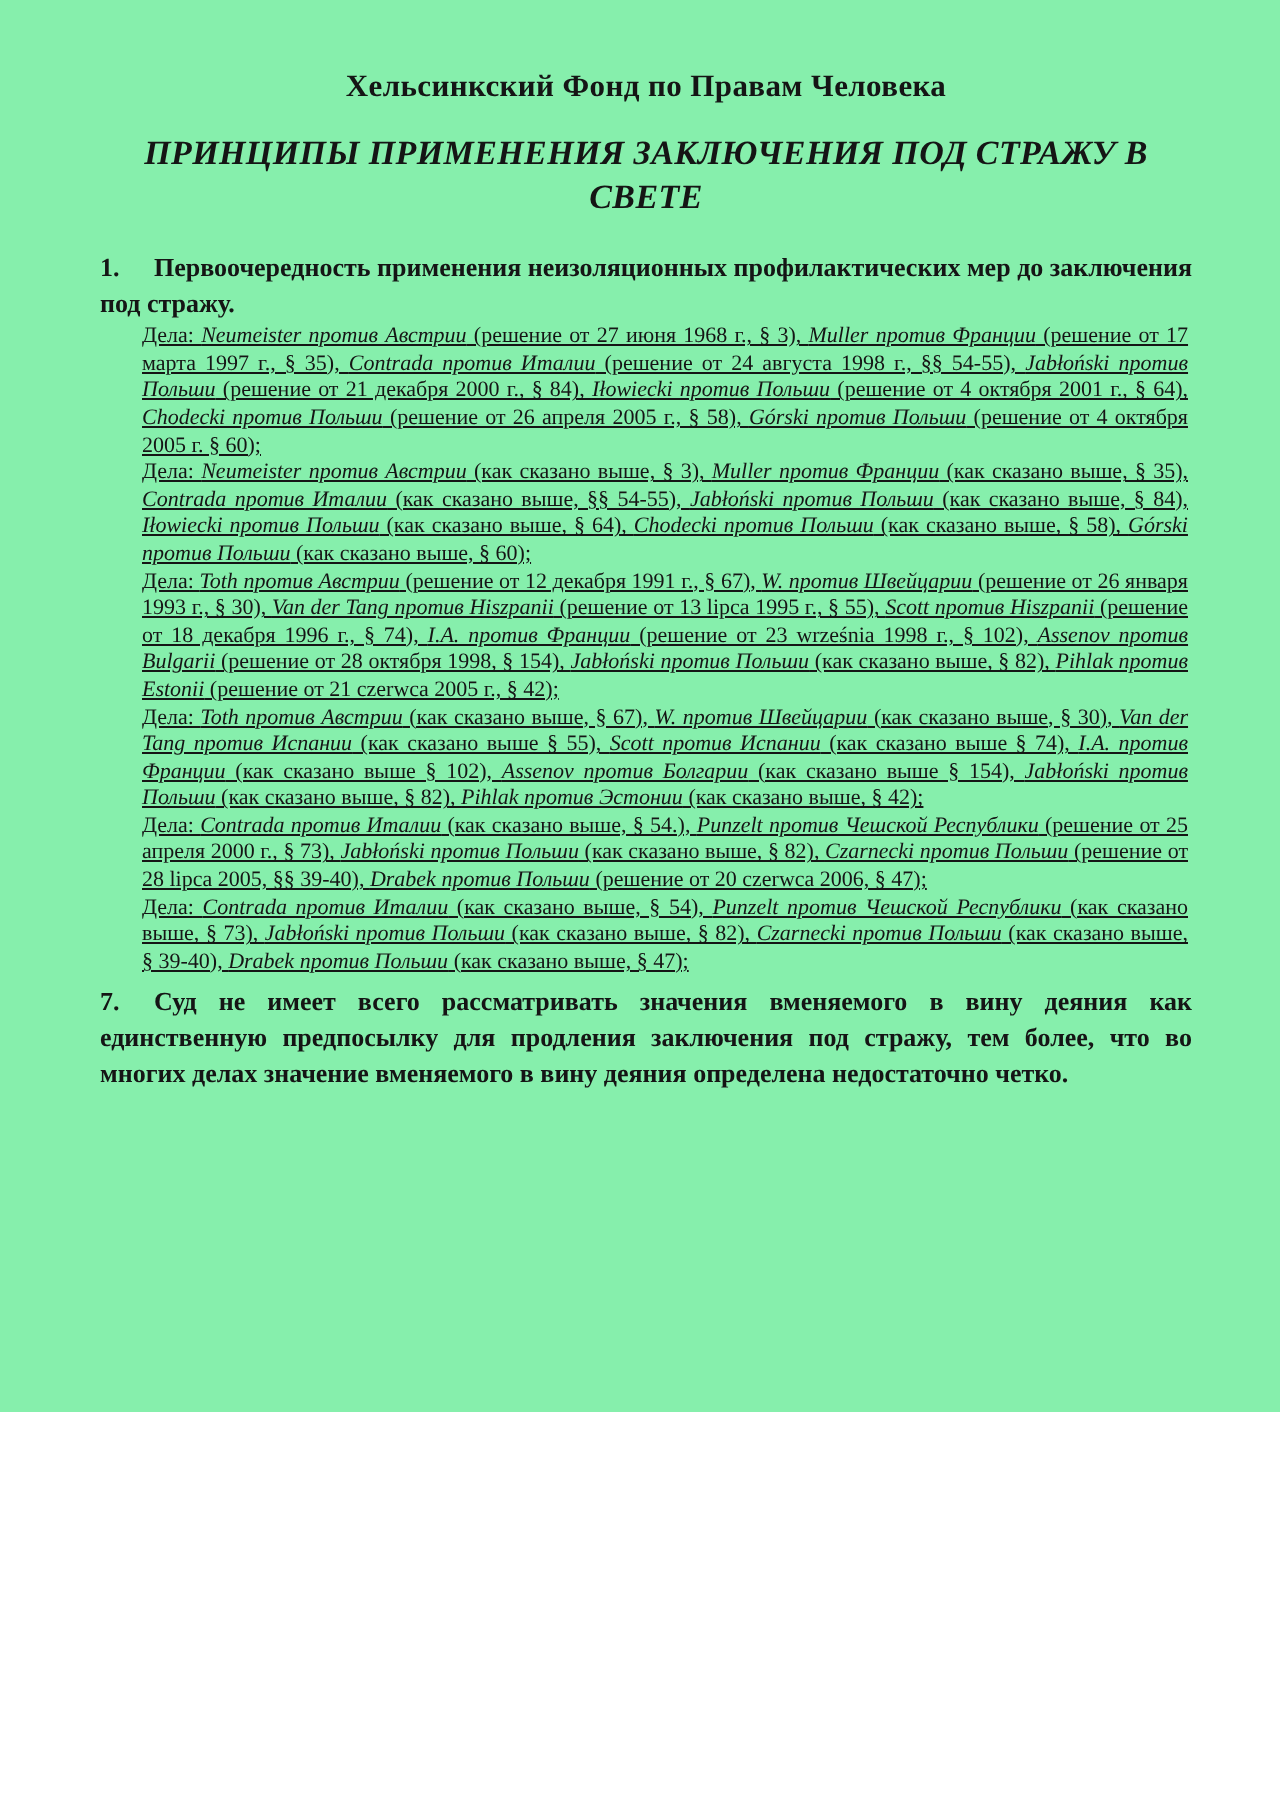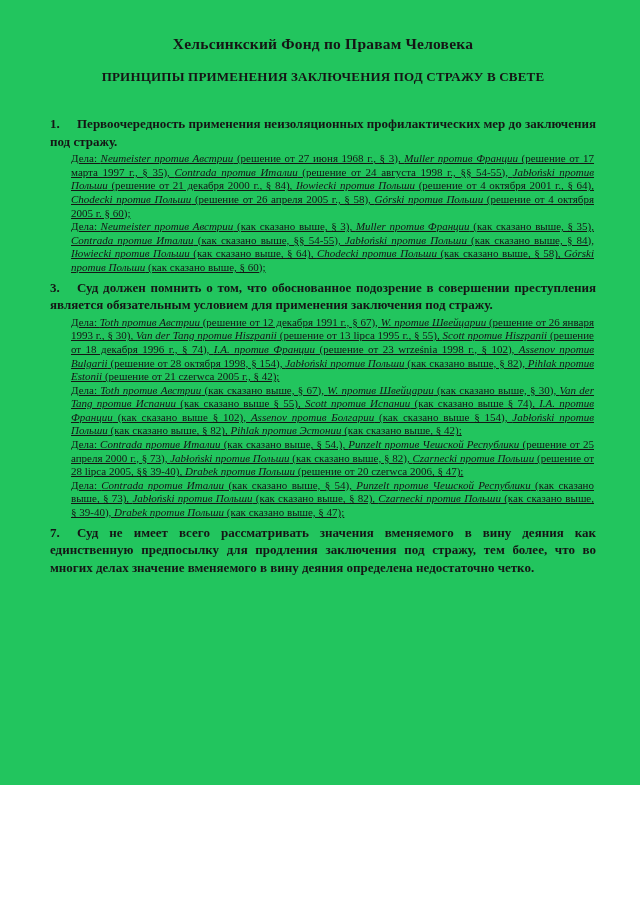--- a/index.html
+++ b/index.html
@@ -1,43 +1,44 @@
 <!DOCTYPE html>
 <html lang="ru"><head>
 <meta charset="utf-8">
 <style>
   html, body { margin:0; padding:0; background:#ffffff; }
   .page {
     position:relative;
-    width:640px; height:785px;
+    width:640px; height:706px;
     box-sizing:border-box;
     padding:34px 44px 0 50px;
-    background:#22c55e;
+    background:#86efac;
     color:#151515;
     font-family:"Liberation Serif","DejaVu Serif",serif;
     overflow:hidden;
     -webkit-font-smoothing:antialiased;
   }
   .doc-title {
     margin:0;
     font-size:15.5px;
     font-weight:bold;
     text-align:center;
     line-height:20px;
     letter-spacing:0.2px;
   }
   .doc-subtitle { margin-top:12px; }
   .doc-subtitle div {
-    font-size:13px;
+    font-size:17px;
     font-weight:bold;
     text-align:center;
     line-height:22px;
     letter-spacing:0.2px;
+    font-style:italic;
   }
-  .sections { margin-top:27px; }
+  .sections { margin-top:15px; }
   .h {
     margin:4px 0 2px 0;
     font-size:13px;
     font-weight:bold;
     line-height:17.6px;
     text-align:justify;
     text-justify:inter-word;
   }
   .h .num { display:inline-block; min-width:27px; }
   .cases {
@@ -66,21 +67,20 @@
     <section>
       <p class="h"><span class="num">1.</span><span>Первоочередность применения неизоляционных профилактических мер до заключения под стражу.</span></p>
       <p class="cases"><span>Дела: </span><span class="it">Neumeister против Австрии</span><span> (решение от 27 июня 1968 г., § 3), </span><span class="it">Muller против Франции</span><span> (решение от 17 марта 1997 г., § 35), </span><span class="it">Contrada против Италии</span><span> (решение от 24 августа 1998 г., §§ 54-55), </span><span class="it">Jabłoński против Польши</span><span> (решение от 21 декабря 2000 г., § 84), </span><span class="it">Iłowiecki против Польши</span><span> (решение от 4 октября 2001 г., § 64), </span><span class="it">Chodecki против Польши</span><span> (решение от 26 апреля 2005 г., § 58), </span><span class="it">Górski против Польши</span><span> (решение от 4 октября 2005 г. § 60);</span></p>
     </section>
 
     <section>
       <p class="cases"><span>Дела: </span><span class="it">Neumeister против Австрии</span><span> (как сказано выше, § 3), </span><span class="it">Muller против Франции</span><span> (как сказано выше, § 35), </span><span class="it">Contrada против Италии</span><span> (как сказано выше, §§ 54-55), </span><span class="it">Jabłoński против Польши</span><span> (как сказано выше, § 84), </span><span class="it">Iłowiecki против Польши</span><span> (как сказано выше, § 64), </span><span class="it">Chodecki против Польши</span><span> (как сказано выше, § 58), </span><span class="it">Górski против Польши</span><span> (как сказано выше, § 60);</span></p>
     </section>
 
     <section>
-      <p class="h"><span class="num">3.</span><span>Суд должен помнить о том, что обоснованное подозрение в совершении преступления является обязательным условием для применения заключения под стражу.</span></p>
       <p class="cases"><span>Дела: </span><span class="it">Toth против Австрии</span><span> (решение от 12 декабря 1991 г., § 67), </span><span class="it">W. против Швейцарии</span><span> (решение от 26 января 1993 г., § 30), </span><span class="it">Van der Tang против Hiszpanii</span><span> (решение от 13 lipca 1995 г., § 55), </span><span class="it">Scott против Hiszpanii</span><span> (решение от 18 декабря 1996 г., § 74), </span><span class="it">I.A. против Франции</span><span> (решение от 23 września 1998 г., § 102), </span><span class="it">Assenov против Bulgarii</span><span> (решение от 28 октября 1998, § 154), </span><span class="it">Jabłoński против Польши</span><span> (как сказано выше, § 82), </span><span class="it">Pihlak против Estonii</span><span> (решение от 21 czerwca 2005 г., § 42);</span></p>
     </section>
 
     <section>
       <p class="cases"><span>Дела: </span><span class="it">Toth против Австрии</span><span> (как сказано выше, § 67), </span><span class="it">W. против Швейцарии</span><span> (как сказано выше, § 30), </span><span class="it">Van der Tang против Испании</span><span> (как сказано выше § 55), </span><span class="it">Scott против Испании</span><span> (как сказано выше § 74), </span><span class="it">I.A. против Франции</span><span> (как сказано выше § 102), </span><span class="it">Assenov против Болгарии</span><span> (как сказано выше § 154), </span><span class="it">Jabłoński против Польши</span><span> (как сказано выше, § 82), </span><span class="it">Pihlak против Эстонии</span><span> (как сказано выше, § 42);</span></p>
     </section>
 
     <section>
       <p class="cases"><span>Дела: </span><span class="it">Contrada против Италии</span><span> (как сказано выше, § 54.), </span><span class="it">Punzelt против Чешской Республики</span><span> (решение от 25 апреля 2000 г., § 73), </span><span class="it">Jabłoński против Польши</span><span> (как сказано выше, § 82), </span><span class="it">Czarnecki против Польши</span><span> (решение от 28 lipca 2005, §§ 39-40), </span><span class="it">Drabek против Польши</span><span> (решение от 20 czerwca 2006, § 47);</span></p>
     </section>

